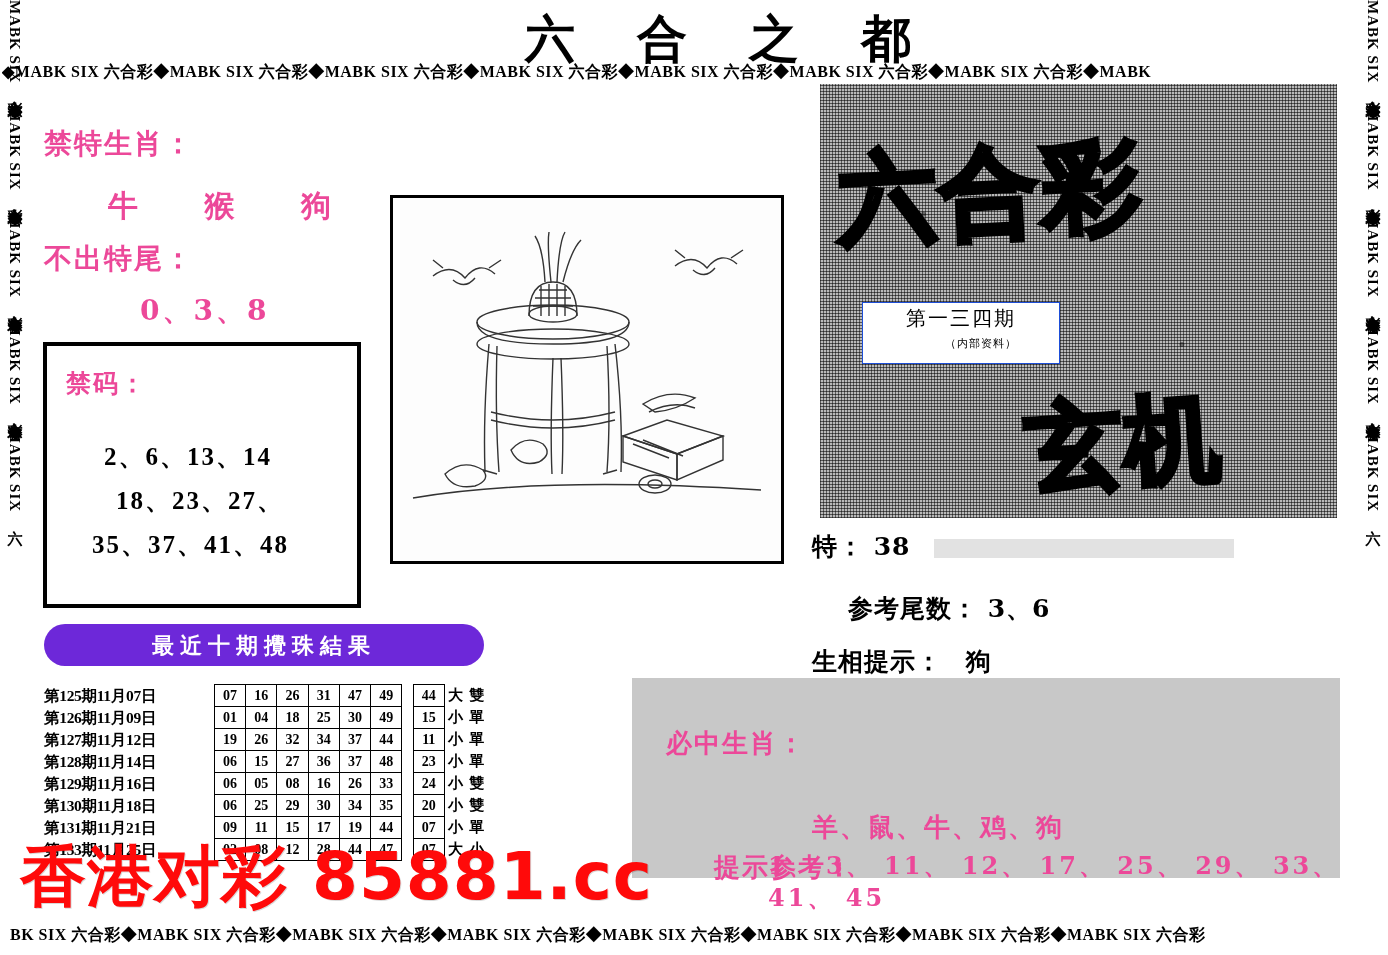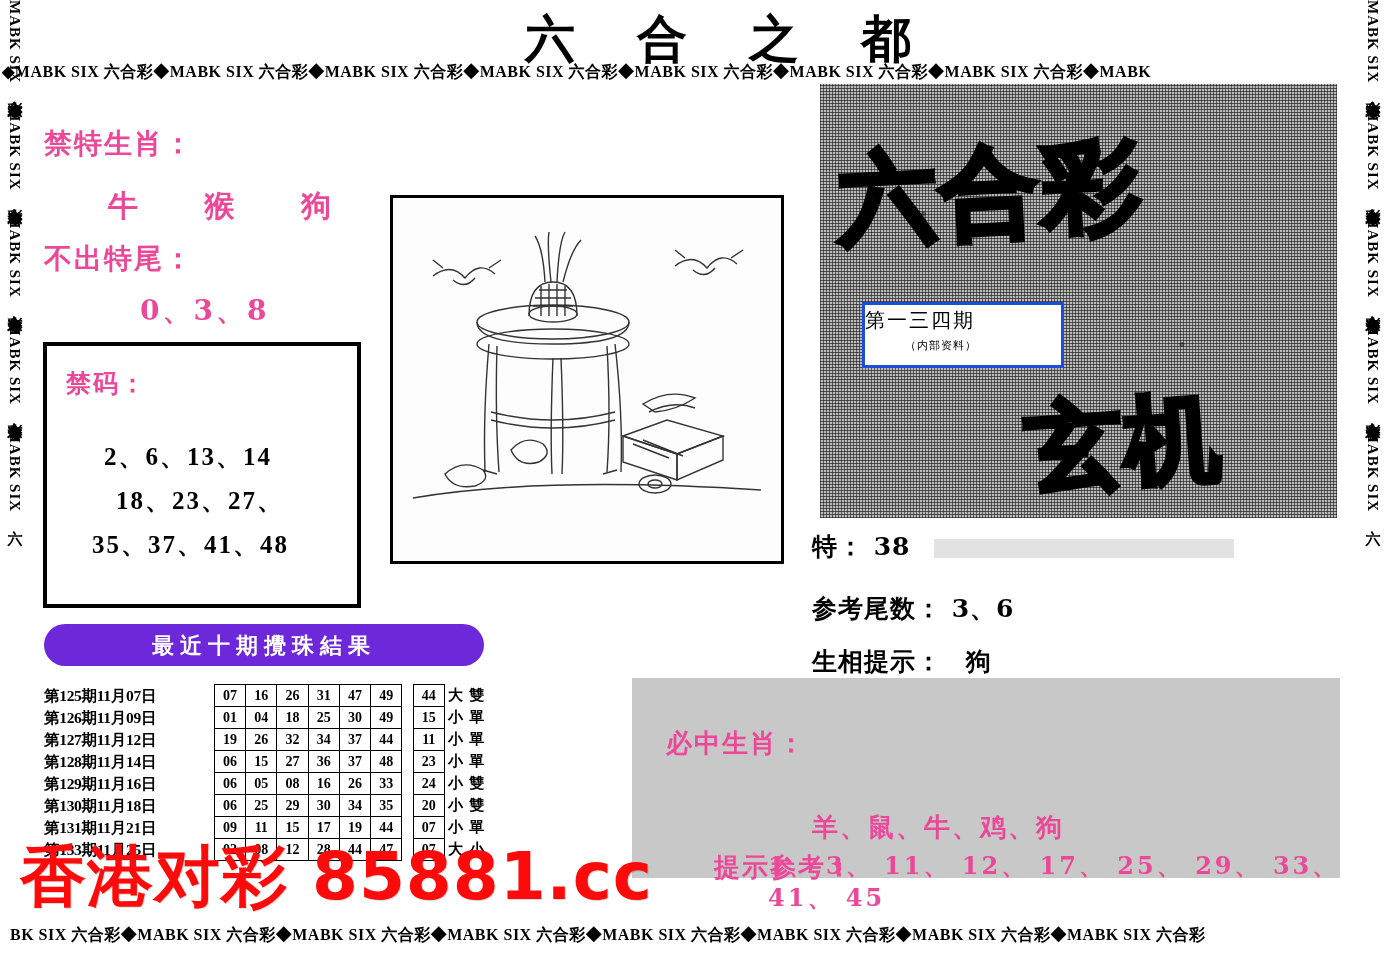--- a/index.html
+++ b/index.html
@@ -198,22 +198,22 @@
   }
   #outline-bottom {
     top: 380px; left: 1026px; font-size: 96px; letter-spacing: 2px;
     transform: rotate(-4deg);
   }
   .issue-box {
     position: absolute;
     top: 302px; left: 862px;
     width: 196px; height: 60px;
     background: #fff;
-    border: 3px solid #1d4ed8;
-    text-align: left;
+    border: 1px solid #1d4ed8;
+    text-align: center;
     font-family: "DejaVu Serif", serif;
     color: #000;
   }
   .issue-box .issue-no { font-size: 20px; line-height: 30px; letter-spacing: 2px; }
   .issue-box .issue-sub { font-size: 11px; line-height: 22px; letter-spacing: 1px; margin-left: 40px; }
 
   .rrow {
     position: absolute;
     font-family: "DejaVu Serif", serif;
     font-weight: bold;
@@ -223,21 +223,21 @@
     white-space: nowrap;
   }
   #row-special { top: 530px; left: 812px; }
   #row-special .grey-bar {
     display: inline-block;
     width: 300px; height: 19px;
     background: #e2e2e2;
     vertical-align: middle;
     margin-left: 14px;
   }
-  #row-tails { top: 592px; left: 812px; }
+  #row-tails { top: 592px; left: 848px; }
   #row-zodiac-hint { top: 645px; left: 812px; }
 
   .must-hit-box {
     position: absolute;
     top: 678px; left: 632px;
     width: 708px; height: 200px;
     background: #c8c8c8;
   }
   #lbl-must-hit { top: 726px; left: 666px; font-size: 26px; letter-spacing: 2px; }
   #val-must-hit { top: 810px; left: 812px; font-size: 26px; letter-spacing: 2px; }

